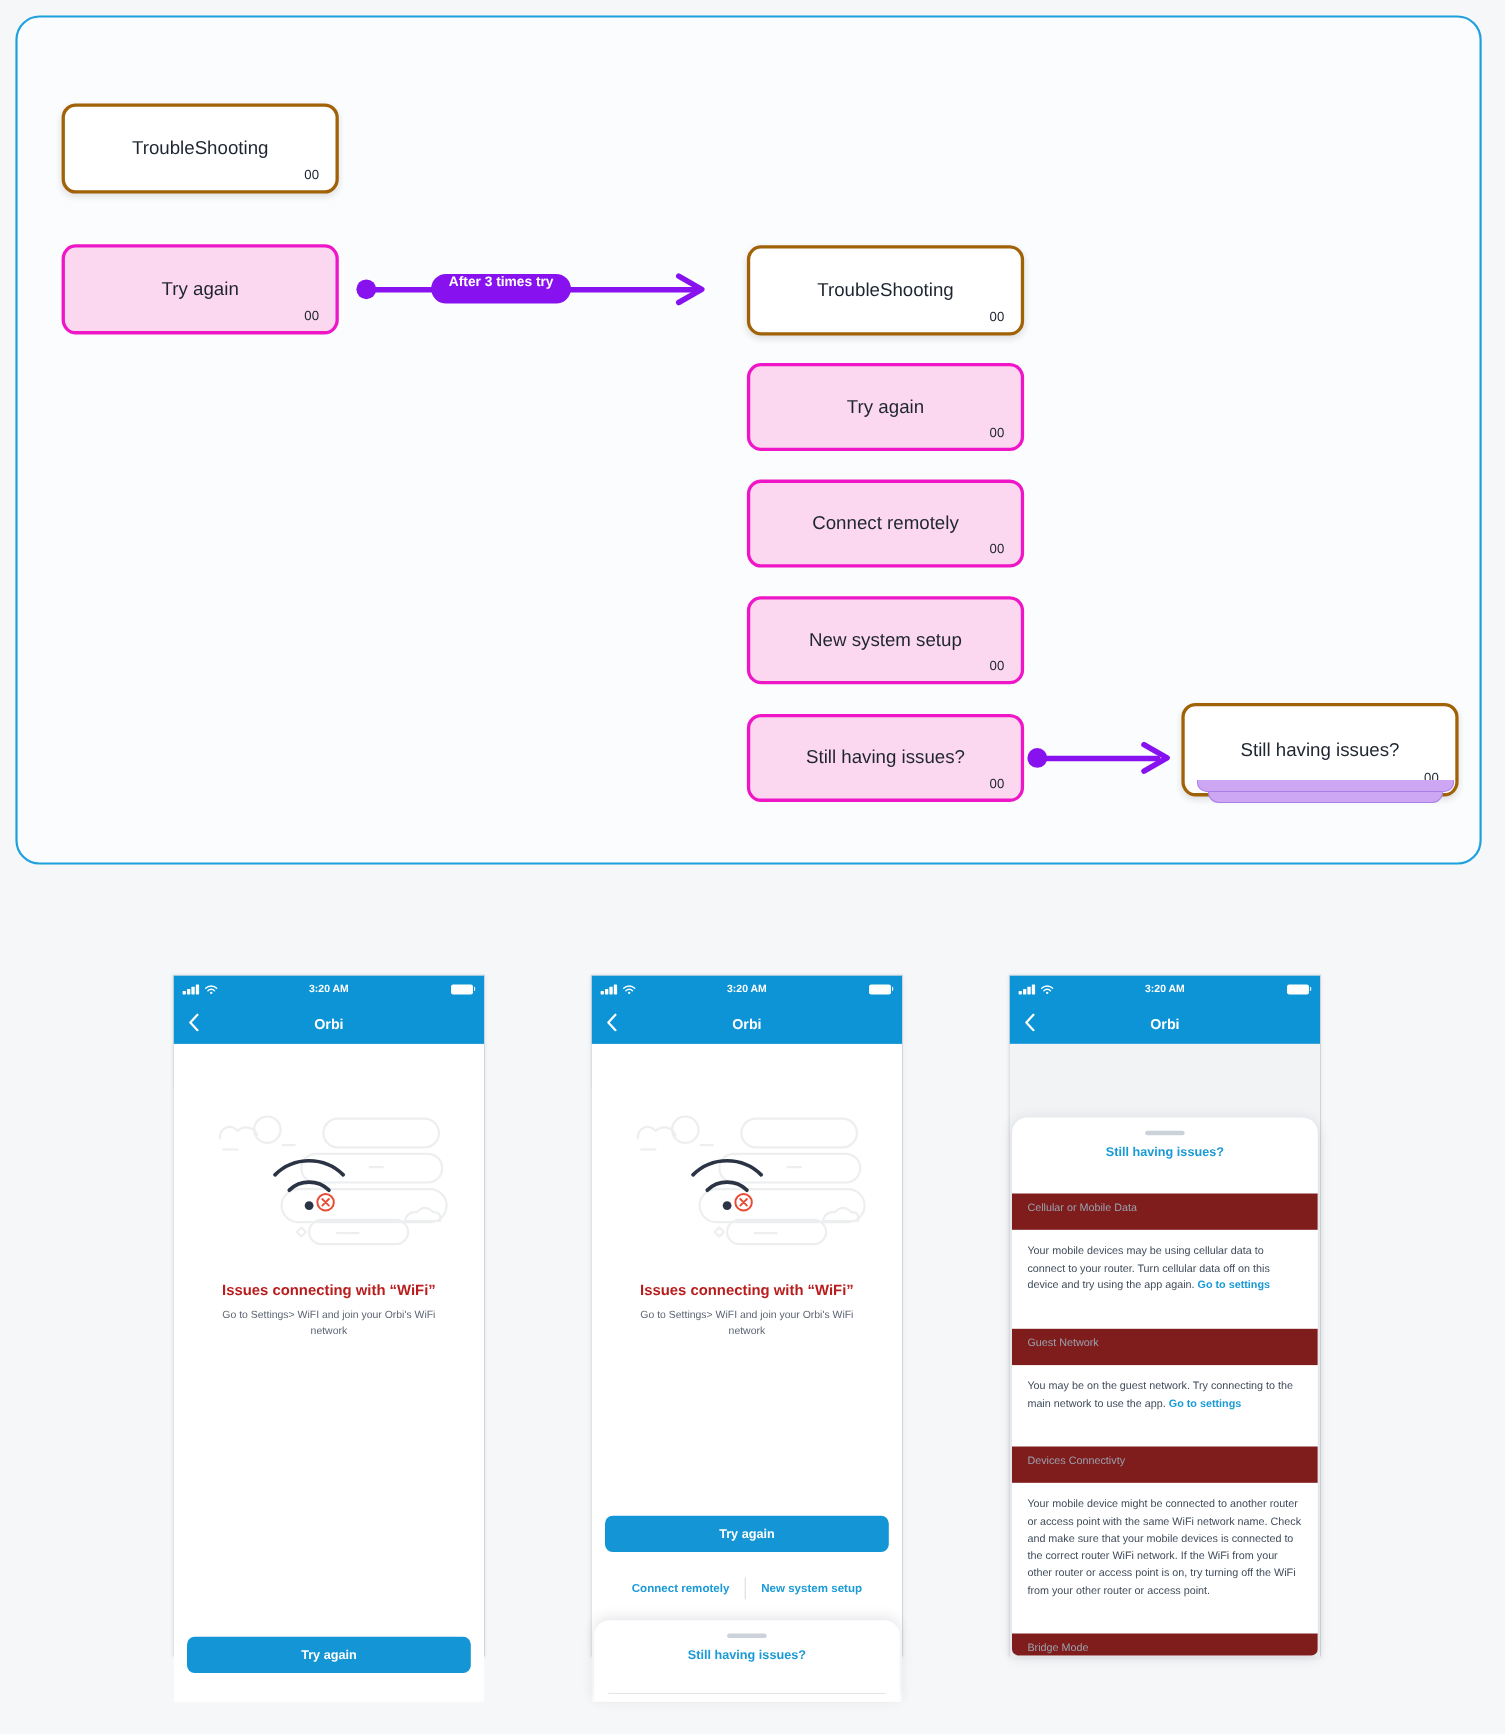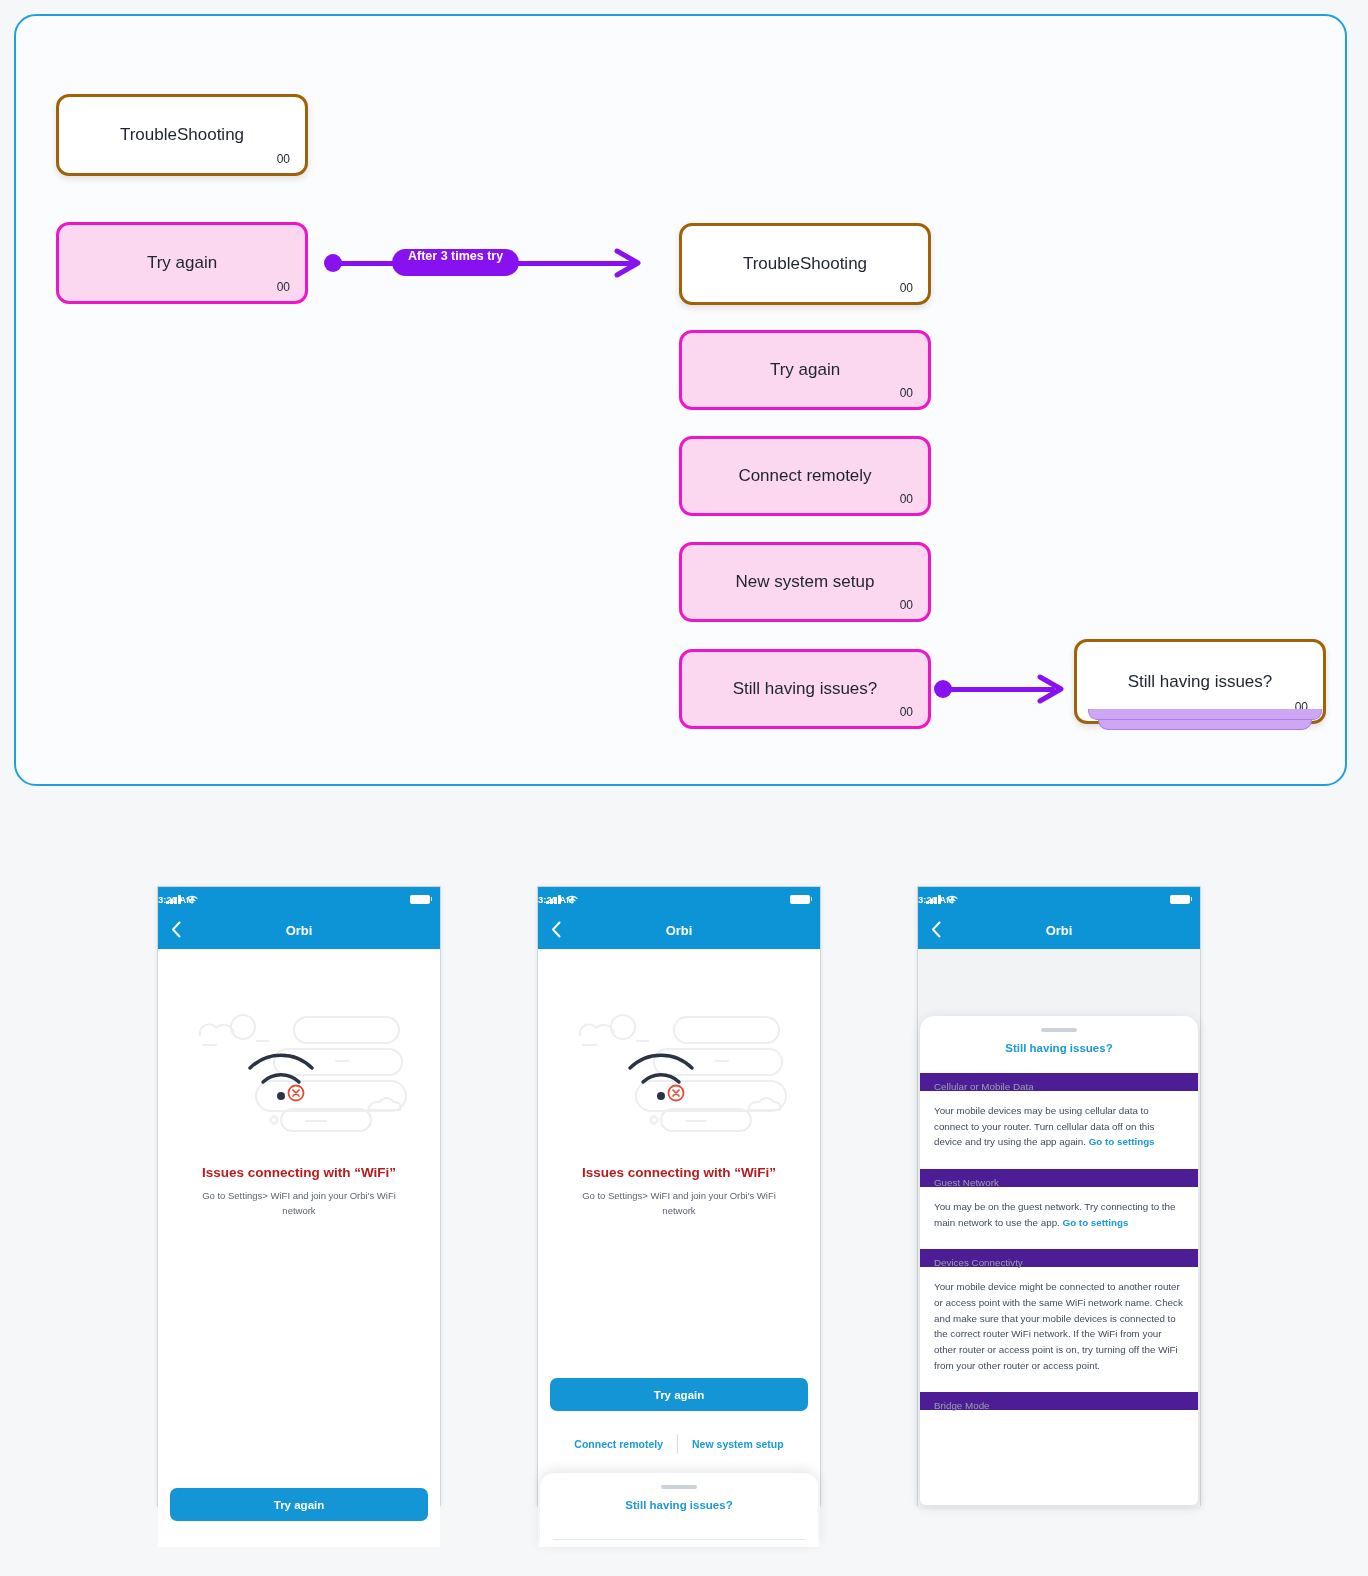--- a/index.html
+++ b/index.html
@@ -55,21 +55,21 @@
   }
   .phone1{ left:157px; } .phone2{ left:537px; } .phone3{ left:917px; }
 
   .p-top{ background:#0d94d6; }
   .statusbar{
     height:24px; display:flex; align-items:center; padding:0 8px; position:relative;
   }
   .sig{ display:flex; align-items:flex-end; gap:1.5px; margin-right:5px; }
   .sig i{ display:block; width:2.5px; background:#fff; border-radius:.5px; }
   .time{
-    position:absolute; left:0; right:0; 
+    position:absolute; left:0; right:0; text-align:center;
     color:#fff; font-size:9.5px; font-weight:600;
   }
   .batt{ margin-left:auto; display:flex; align-items:center; }
   .batt .body{ width:20px; height:9px; background:#fff; border-radius:2px; }
   .batt .tip{ width:1.5px; height:4px; background:#fff; border-radius:0 1px 1px 0; margin-left:.8px; }
   .navbar{ height:38px; position:relative; display:flex; align-items:center; justify-content:center; }
   .navbar .back{ position:absolute; left:13px; top:10px; cursor:pointer; }
   .navbar .title{ color:#fff; font-size:13px; font-weight:600; }
 
   .p-content{ position:relative; height:558px; background:#fff; }
@@ -97,21 +97,21 @@
     border-radius:14px 14px 0 0; box-shadow:0 -3px 12px rgba(40,50,70,.12);
   }
   .handle{ width:36px; height:4px; border-radius:2px; background:#ccd2da; margin:12px auto 0; cursor:grab; }
   .sheet-title{ margin-top:10px; text-align:center; font-size:11.5px; font-weight:bold; color:#1a9ad6; }
   .sheet-div{ position:absolute; left:13px; right:13px; bottom:7px; height:1px; background:#e4e7ea; }
 
   
   .sheet3{ top:67px; bottom:2px; border-radius:14px 14px 6px 6px; overflow:hidden;
            box-shadow:0 2px 12px rgba(40,50,70,.13); }
   .sec-head{
-    margin-top:4px; height:18px; line-height:27px; background:#4c1d95;
+    margin-top:16px; height:33px; line-height:27px; background:#7f1d1d;
     padding-left:14px; font-size:9.8px; color:#99a1ad;
   }
   .sec-body{
     padding:12px 14px 15px; font-size:9.8px; line-height:1.6; color:#414c5b;
   }
   .sec-body .golink{ color:#1a9ad6; font-weight:600; cursor:pointer; }
   .first-gap{ height:15px; }
 </style>
 </head>
 <body>

